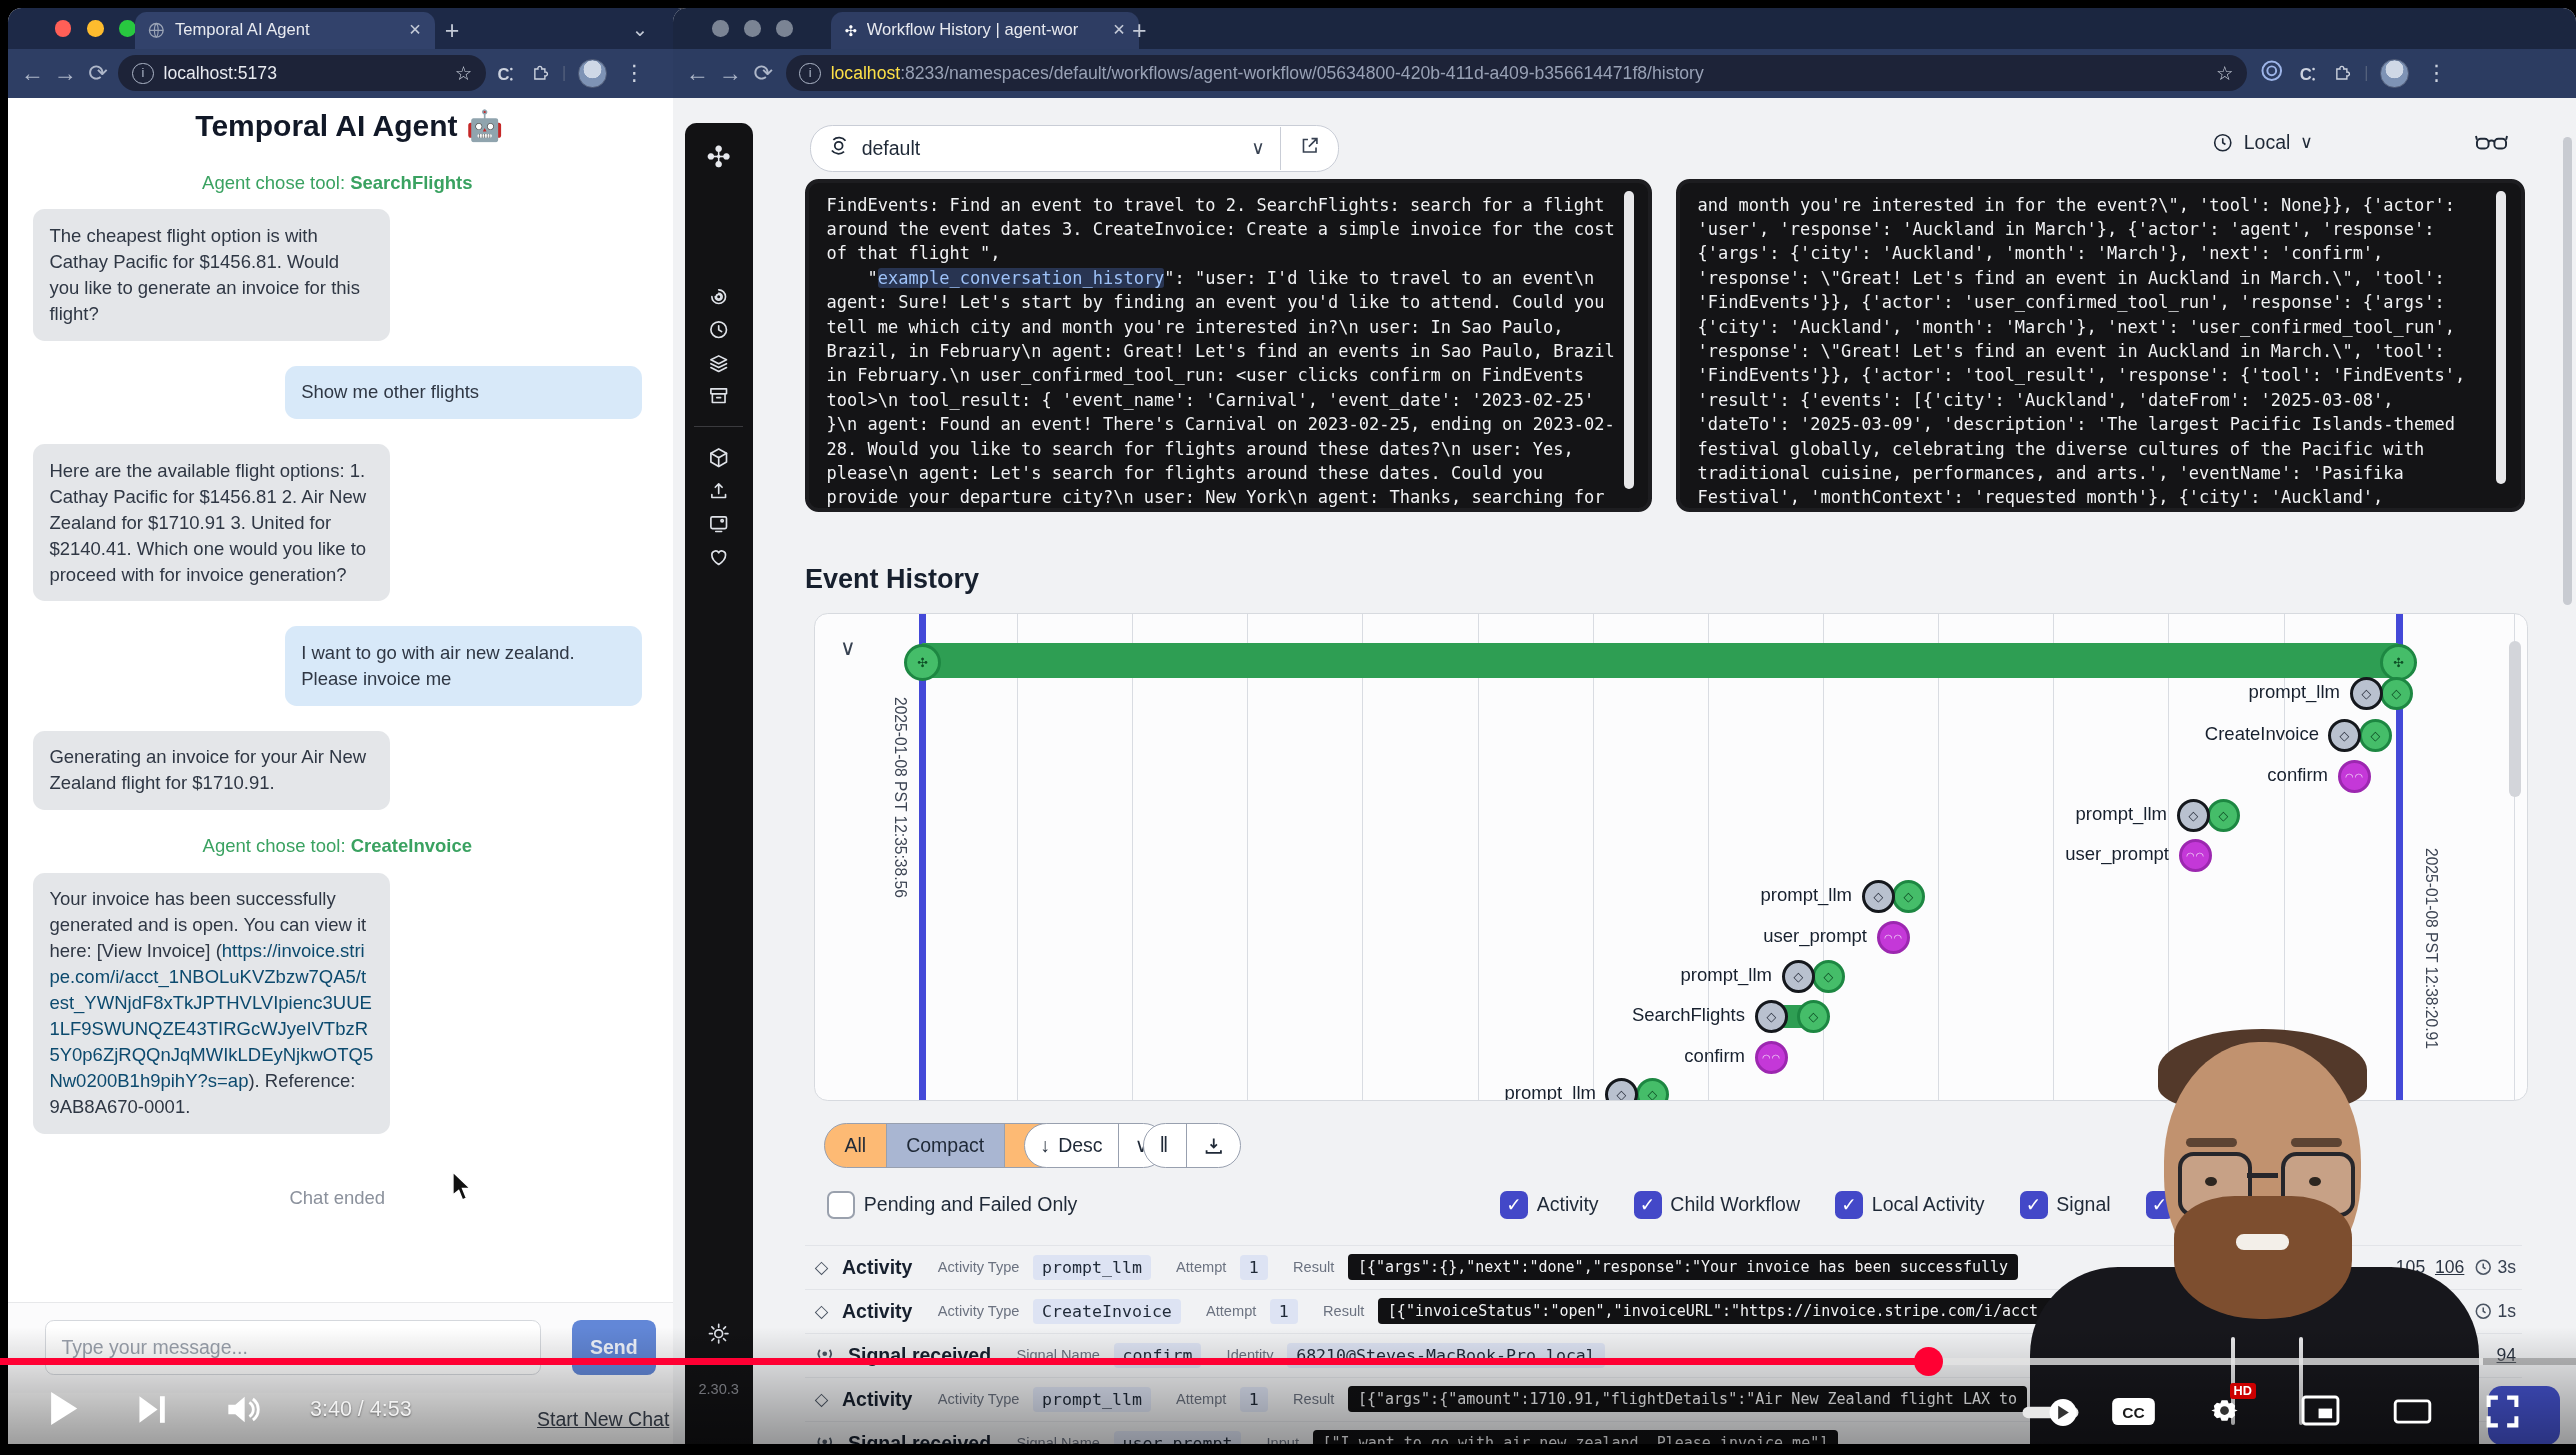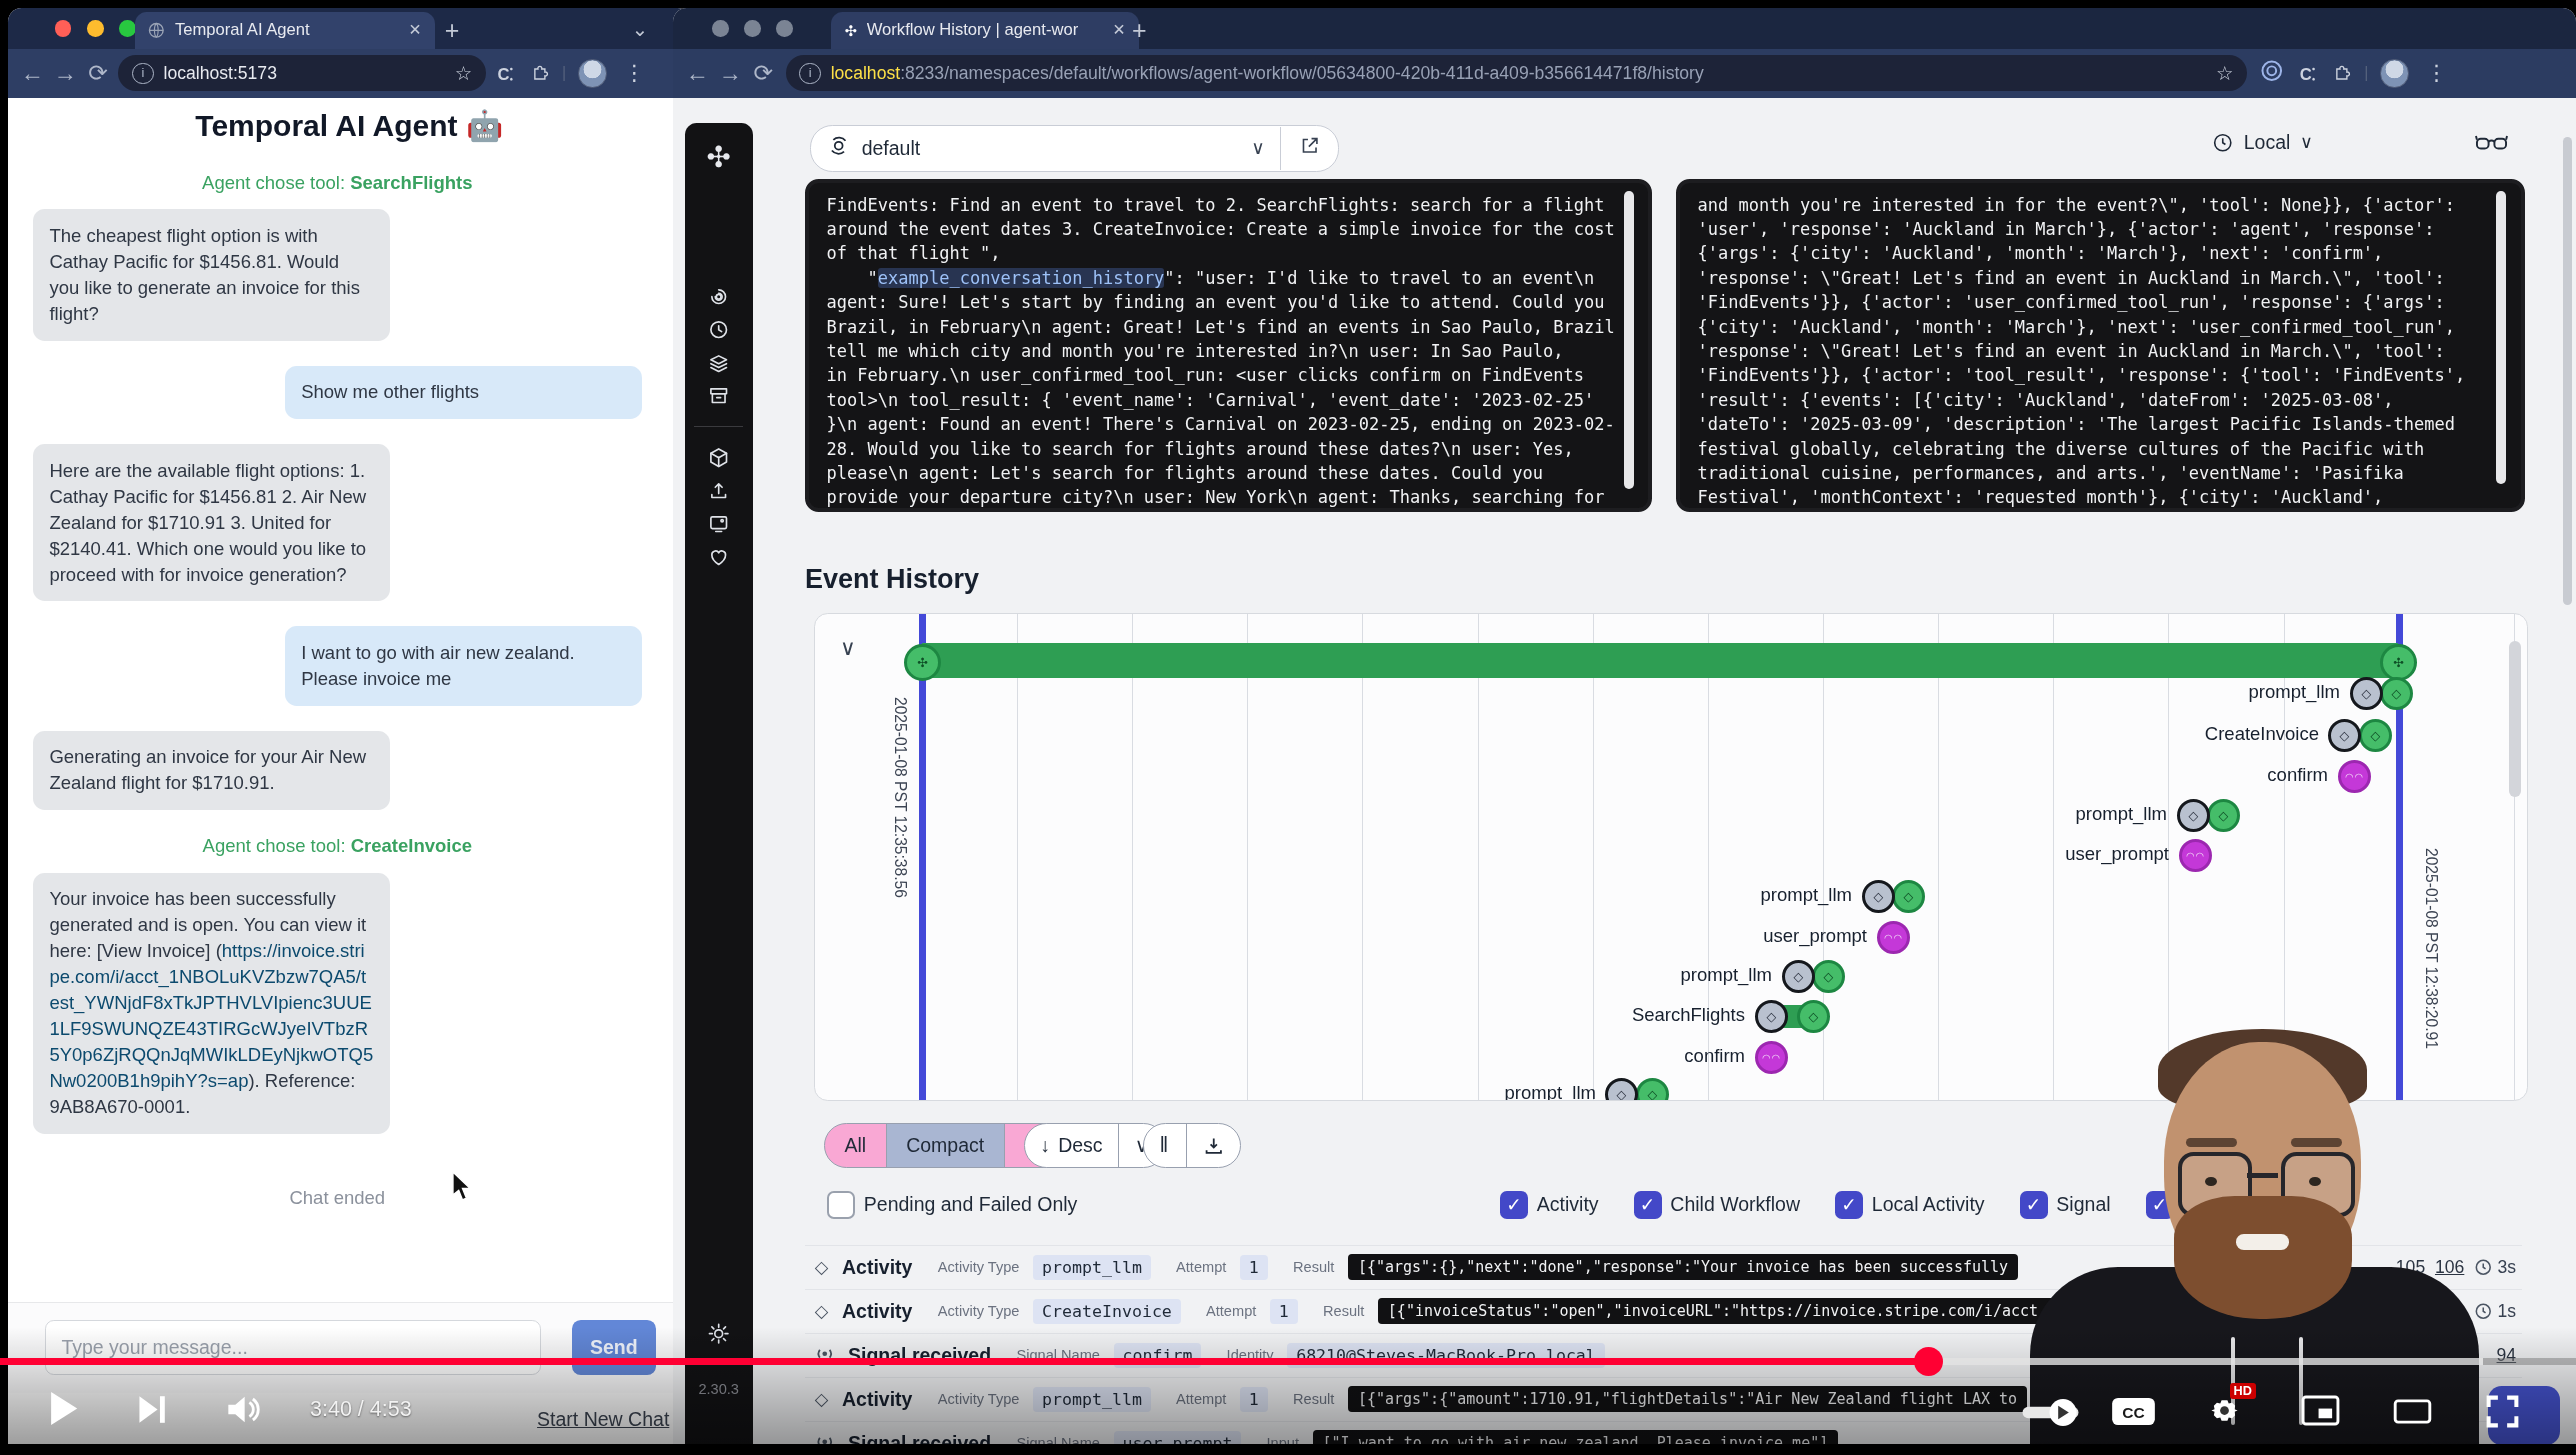--- a/index.html
+++ b/index.html
@@ -84,21 +84,21 @@
   .bluevline{position:absolute;top:0;bottom:0;width:6.8px;}
   .tl-stamp{position:absolute;color:#3c4453;font-size:15.6px;white-space:nowrap;transform:rotate(90deg);transform-origin:left top;}
   .tl-label{position:absolute;font-size:18.5px;color:#17202e;transform:translateX(-100%);white-space:nowrap;}
   .mk{position:absolute;width:33px;height:33px;border-radius:50%;box-sizing:border-box;
       display:flex;align-items:center;justify-content:center;font-size:12.7px;}
   .mk.gray{background:#b9c1cf;border:3.4px solid #15181d;color:#2c3240;z-index:3;}
   .mk.green{background:#45bd69;border:3.4px solid #1d8742;color:#0e4f26;z-index:2;}
   .mk.purple{background:#c438d8;border:3.4px solid #9c27b0;color:#f3d9f7;font-size:9.8px;letter-spacing:1px;z-index:2;}
   .tl-scroll{position:absolute;width:11.7px;border-radius:5.9px;background:#d3d5da;}
 
-  .seg{position:absolute;display:flex;border:1.5px solid #98a0af;border-radius:22.4px;overflow:hidden;background:#f9a8d4;height:45px;box-sizing:border-box;}
+  .seg{position:absolute;display:flex;border:1.5px solid #98a0af;border-radius:22.4px;overflow:hidden;background:#fdba74;height:45px;box-sizing:border-box;}
   .seg > div{padding:0 19.5px;display:flex;align-items:center;font-size:19.5px;color:#1f2937;border-left:1.5px solid #98a0af;}
   .seg > div:first-child{border-left:none;}
   .seg > div.active{background:#a9b6d2;}
   .pillbtn{position:absolute;display:flex;border:1.5px solid #98a0af;border-radius:22.4px;background:#fff;height:45px;box-sizing:border-box;align-items:stretch;}
   .pillbtn > div{display:flex;align-items:center;padding:0 15.6px;font-size:19.5px;color:#1f2937;}
   .pillbtn .sep{border-left:1.5px solid #98a0af;padding:0;}
 
   .cbx{width:28px;height:28px;border-radius:6.8px;box-sizing:border-box;flex:none;}
   .cbx.on{background:#4348c8;color:#fff;text-align:center;line-height:28px;font-size:18.5px;}
   .cbx.off{background:#fff;border:2px solid #9aa1ad;}
@@ -347,22 +347,22 @@
           </svg>
       </div>
 
       <div class="codepanel" id="codeL" style="left:132px;width:839px;">
           <div style="padding: 9.8px 17.6px;">
             <div class="codeline">FindEvents: Find an event to travel to 2. SearchFlights: search for a flight</div>
             <div class="codeline">around the event dates 3. CreateInvoice: Create a simple invoice for the cost</div>
             <div class="codeline">of that flight ",</div>
             <div class="codeline"><span>    "</span><span class="hlkey">example_conversation_history</span><span>": "user: I'd like to travel to an event\n</span></div>
             <div class="codeline">agent: Sure! Let's start by finding an event you'd like to attend. Could you</div>
+            <div class="codeline">tell me which city and month you're interested in?\n user: In Sao Paulo,</div>
             <div class="codeline">Brazil, in February\n agent: Great! Let's find an events in Sao Paulo, Brazil</div>
-            <div class="codeline">tell me which city and month you're interested in?\n user: In Sao Paulo,</div>
             <div class="codeline">in February.\n user_confirmed_tool_run: &lt;user clicks confirm on FindEvents</div>
             <div class="codeline">tool&gt;\n tool_result: { 'event_name': 'Carnival', 'event_date': '2023-02-25'</div>
             <div class="codeline">}\n agent: Found an event! There's Carnival on 2023-02-25, ending on 2023-02-</div>
             <div class="codeline">28. Would you like to search for flights around these dates?\n user: Yes,</div>
             <div class="codeline">please\n agent: Let's search for flights around these dates. Could you</div>
             <div class="codeline">provide your departure city?\n user: New York\n agent: Thanks, searching for</div>
           </div>
         </div>
       <div class="cp-scroll" style="left:951px;top:93px;height:298px;background:#e8e8ea;"></div>
       <div class="codepanel" id="codeR" style="left:1003px;width:841px;">

